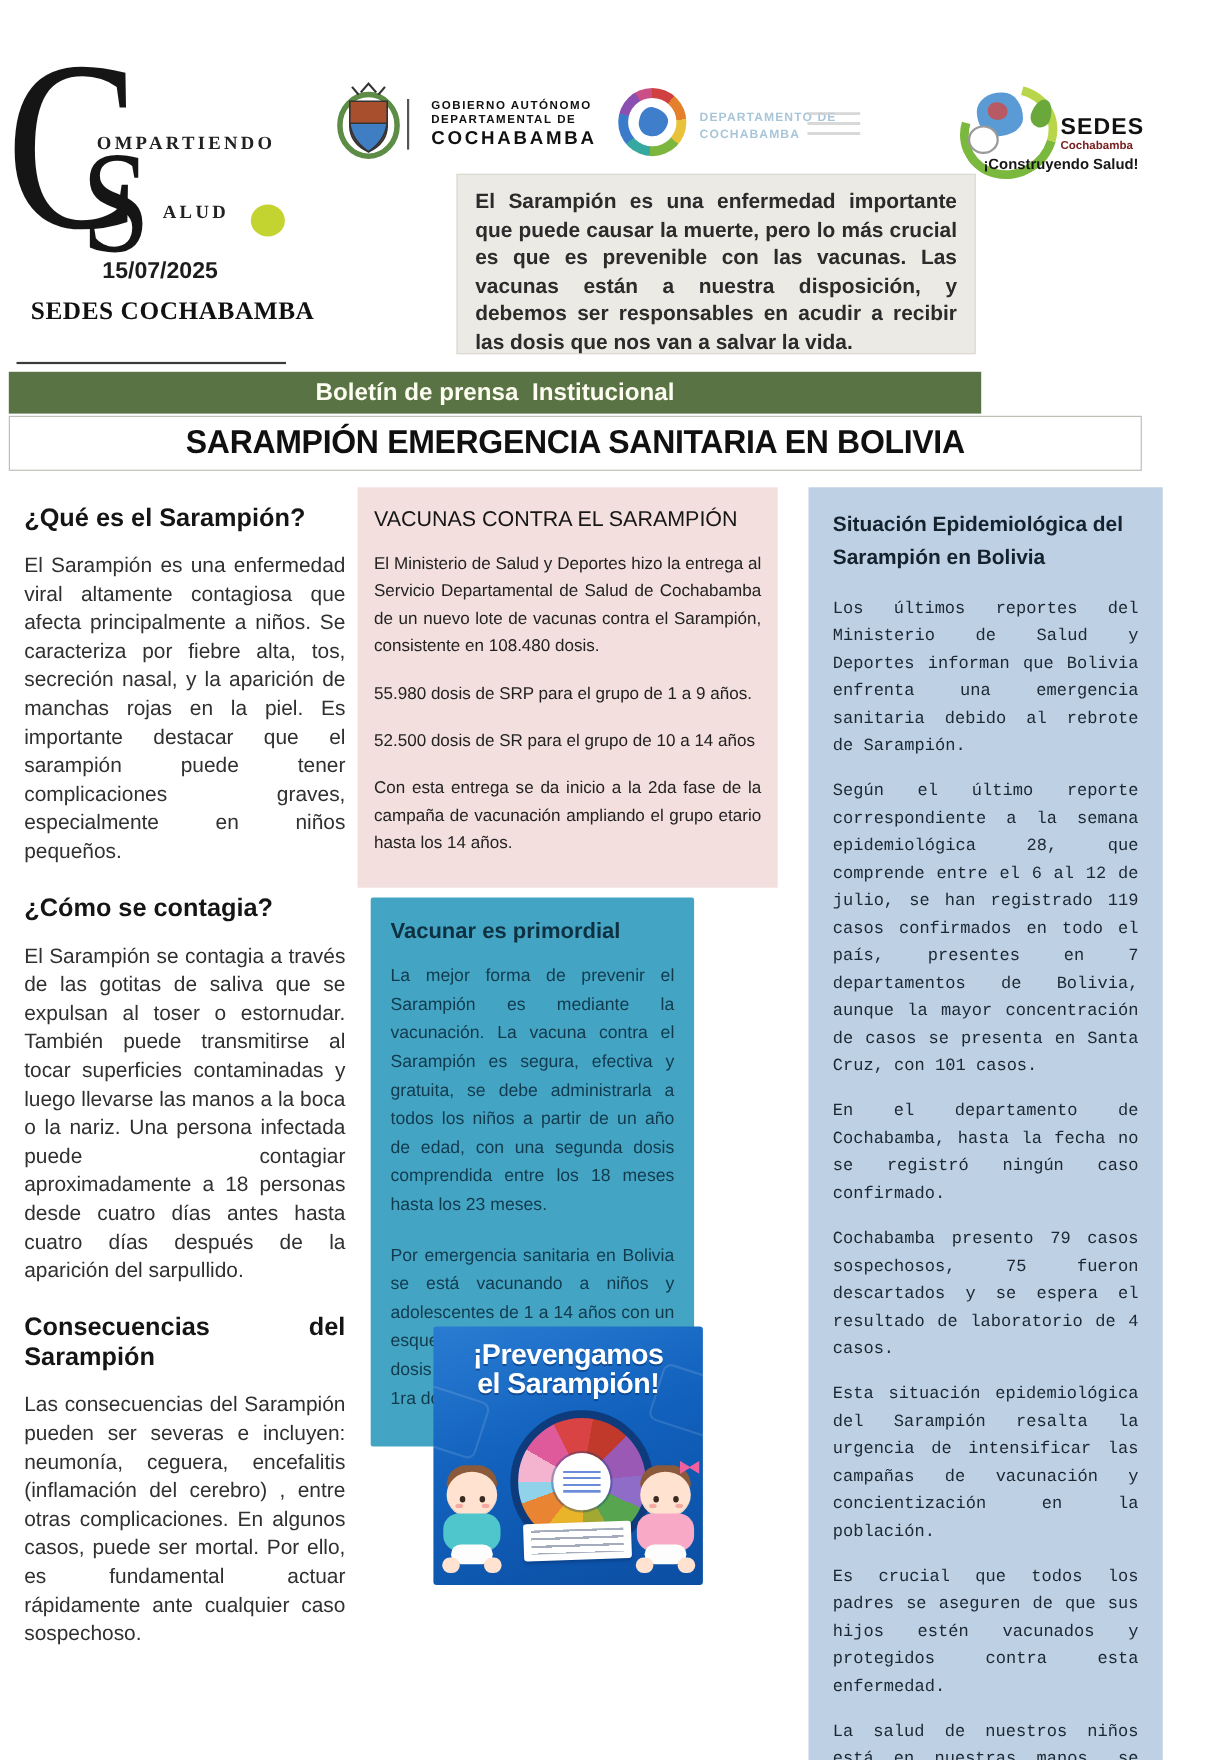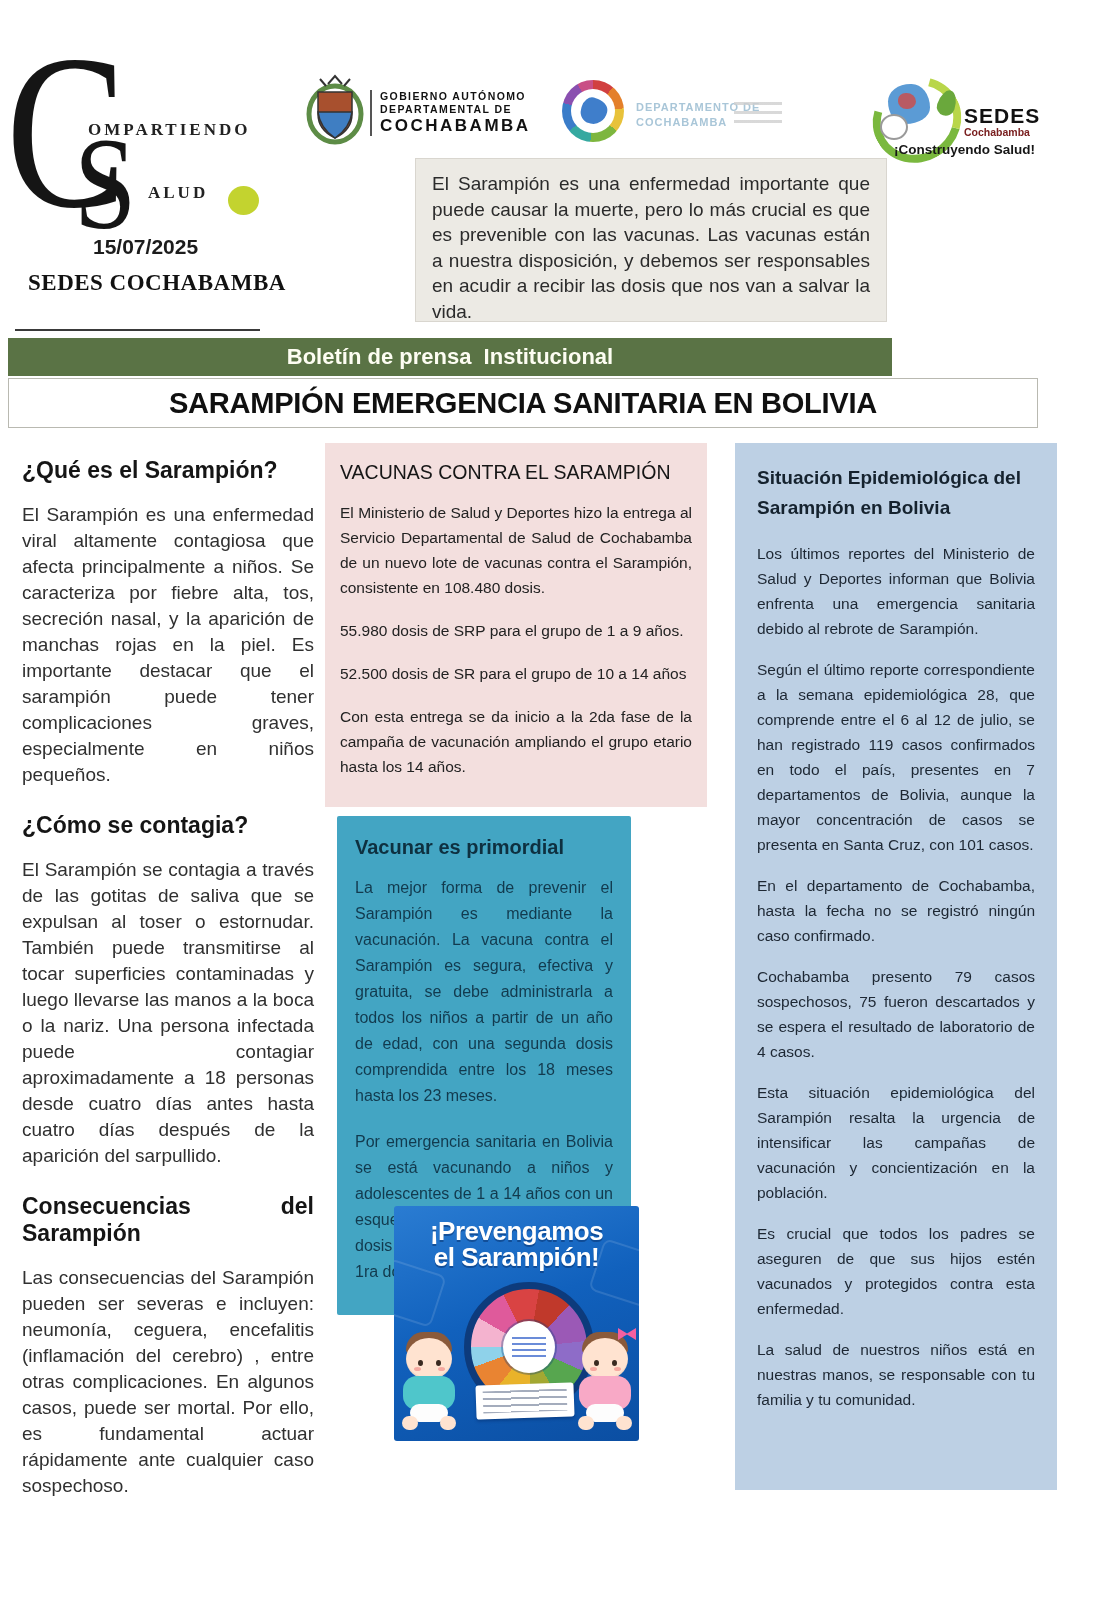--- a/index.html
+++ b/index.html
@@ -32,21 +32,21 @@
   .mast-date { position:absolute; left:93px; top:235px; font-size:21px; font-weight:700; color:#1c1c1c; }
   .mast-org {
     position:absolute; left:28px; top:270px; font-family:"Liberation Serif", serif;
     font-size:23px; font-weight:700; letter-spacing:.5px; color:#111;
   }
   .mast-rule { position:absolute; left:15px; top:329px; width:245px; height:2px; background:#3a3a3a; }
 
   
   .logo-gob { position:absolute; left:306px; top:74px; width:280px; height:78px; }
   .logo-gob .crest { position:absolute; left:0; top:0; }
-  .logo-gob .gtext { position:absolute; left:64px; top:16px; border-left:2px solid #555; padding-left:8px; }
+  .logo-gob .gtext { position:absolute; left:64px; top:16px; border-left:2px solid #555; padding-left:20px; }
   .logo-gob .gtext .l1, .logo-gob .gtext .l2 {
     font-size:10.5px; font-weight:700; letter-spacing:1.4px; color:#111; line-height:13px;
   }
   .logo-gob .gtext .l3 { font-size:17px; font-weight:700; letter-spacing:2.5px; color:#111; line-height:20px; }
 
   
   .logo-depto { position:absolute; left:562px; top:80px; width:230px; height:70px; }
   .logo-depto .ring {
     position:absolute; left:0; top:0; width:62px; height:62px; border-radius:50%;
     background:conic-gradient(#d14040 0 40deg,#e4802b 40deg 85deg,#e8c23a 85deg 130deg,#7db63e 130deg 185deg,#35a9a0 185deg 230deg,#3a7cc9 230deg 285deg,#8a4fb0 285deg 330deg,#c94f86 330deg 360deg);
@@ -80,21 +80,21 @@
   .logo-sedes .leaf { position:absolute; left:66px; top:22px; width:18px; height:26px; background:#6aa83c;
     border-radius:50% 50% 50% 50% / 65% 65% 35% 35%; transform:rotate(18deg); z-index:1; }
   .logo-sedes .stitle { position:absolute; left:92px; top:36px; font-size:21px; font-weight:800; letter-spacing:1px; color:#111; }
   .logo-sedes .ssub { position:absolute; left:92px; top:58px; font-size:10.5px; font-weight:700; color:#7a2020; }
   .logo-sedes .sslogan { position:absolute; left:22px; top:74px; font-size:13.5px; font-weight:800; color:#161616; white-space:nowrap; }
 
   
   .quote-box {
     position:absolute; left:415px; top:158px; width:472px; height:164px;
     background:#eceae4; border:1px solid #d9d6cf; padding:12px 16px; box-sizing:border-box;
-    font-size:19px; font-weight:400; line-height:25.5px; text-align:justify; color:#2b2b2b;
+    font-size:19px; font-weight:700; line-height:25.5px; text-align:justify; color:#2b2b2b;
   }
 
   
   .banner {
     position:absolute; left:8px; top:338px; width:884px; height:38px; background:#5a7345;
     display:flex; align-items:center; justify-content:center;
     color:#fdfdf2; font-size:22px; font-weight:700; white-space:pre;
   }
   .headline-box {
     position:absolute; left:8px; top:378px; width:1028px; height:48px; background:#ffffff;
@@ -164,21 +164,21 @@
   .poster-strip { position:absolute; left:82px; top:178px; width:98px; height:34px; background:#ffffff;
     border-radius:3px; transform:rotate(-2deg); z-index:3; box-shadow:0 2px 3px rgba(0,30,80,.35); }
   .poster-strip::after { content:""; position:absolute; left:7px; top:6px; right:7px; bottom:6px;
     background:repeating-linear-gradient(180deg,#9aa3b5 0 2px,transparent 2px 7px); opacity:.9; }
 
   .blue-box {
     position:absolute; left:735px; top:443px; width:322px; min-height:1047px; box-sizing:border-box;
     background:#bdd0e4; padding:18px 22px 12px 22px;
   }
   .blue-box h3 { margin:2px 0 18px 0; font-size:19px; line-height:30px; font-weight:700; color:#15222e; }
-  .blue-box p { margin:0 0 16px 0; font-size:15.5px; line-height:25px; text-align:justify; color:#1d2733; }
+  .blue-box p { margin:0 0 16px 0; font-size:15.5px; line-height:25px; text-align:justify; color:#1d2733;font-family:Liberation Mono, monospace; }
 </style>
 </head>
 <body>
 
 <div class="page">
 
   <div class="monogram-c">C</div>
   <div class="monogram-s">S</div>
   <div class="brand-word1">OMPARTIENDO</div>
   <div class="brand-word2">ALUD</div>

